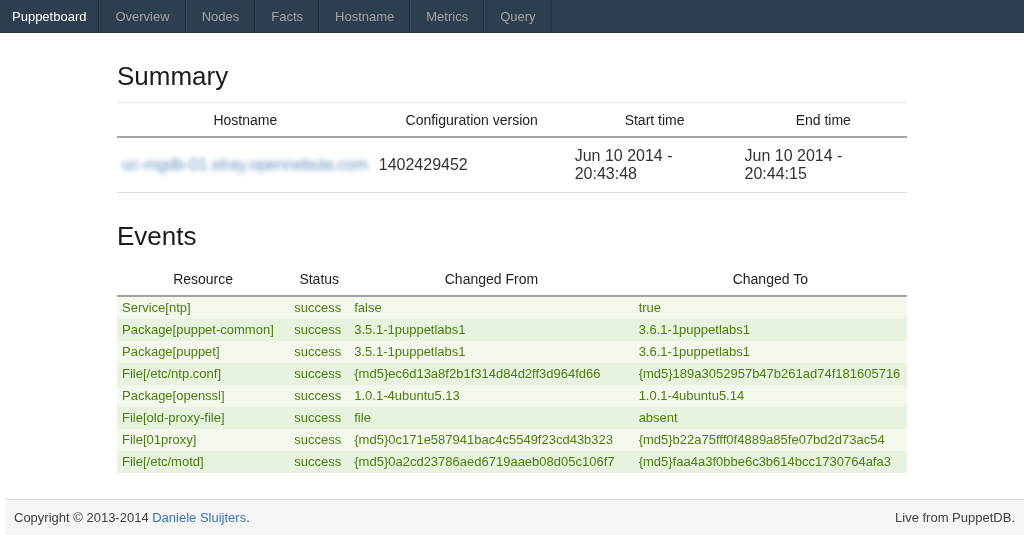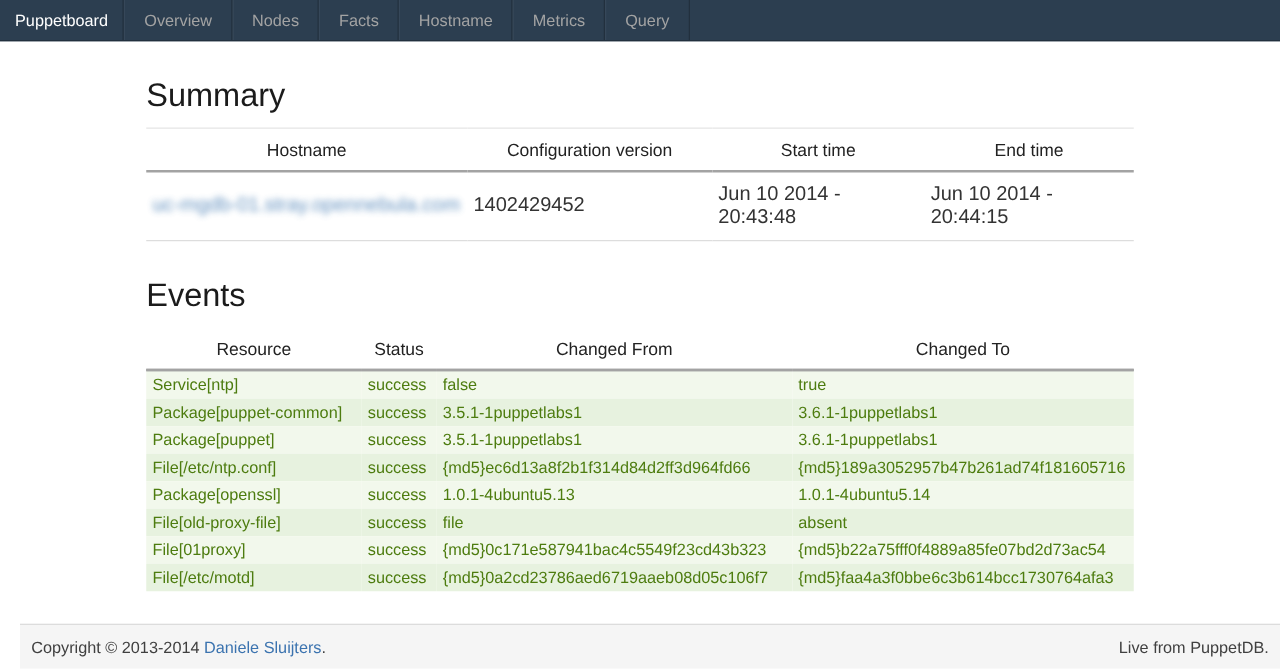--- a/index.html
+++ b/index.html
@@ -88,21 +88,21 @@
     padding: 3px 5px 4px 5px;
     font-size: 13px;
     color: #4d7c0f;
   }
   .events-table tbody tr:nth-child(odd)  { background: #f2f8ec; }
   .events-table tbody tr:nth-child(even) { background: #e7f2df; }
 
   
   footer {
     position: absolute;
-    left: 16px; right: 0; bottom: 0;
+    left: 5px; right: 0; bottom: 0;
     height: 36px;
     background: #f5f5f5;
     border-top: 1px solid #dcdcdc;
     display: flex;
     align-items: center;
     justify-content: space-between;
     padding: 0 9px;
     font-size: 13px;
     color: #404040;
   }

